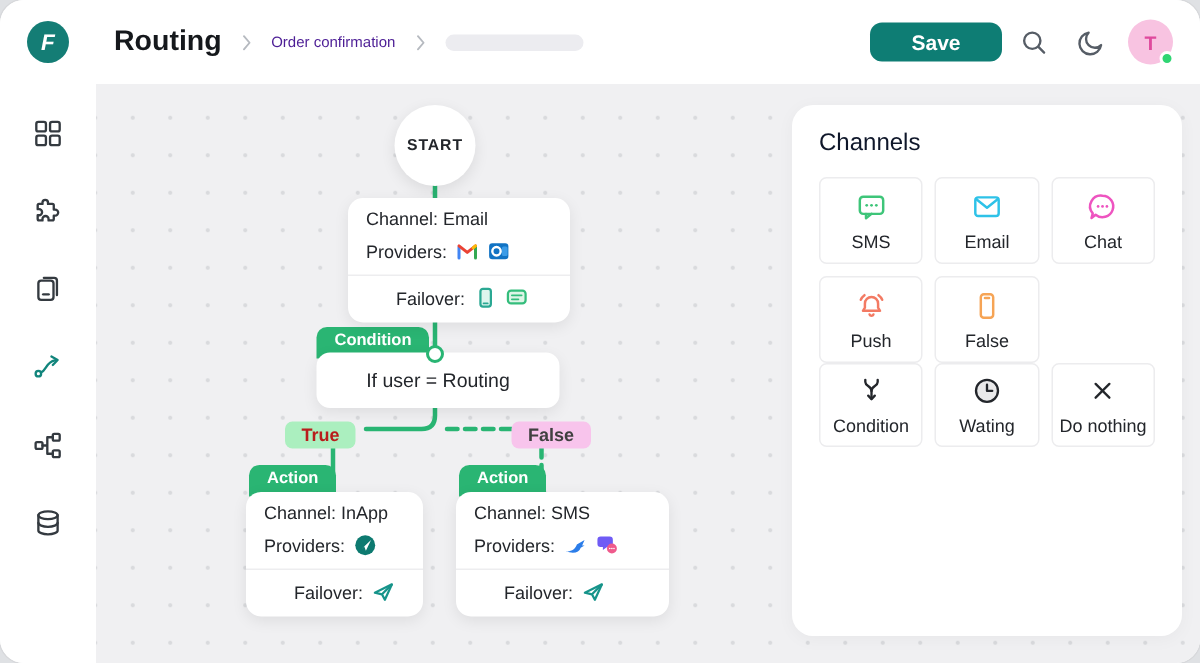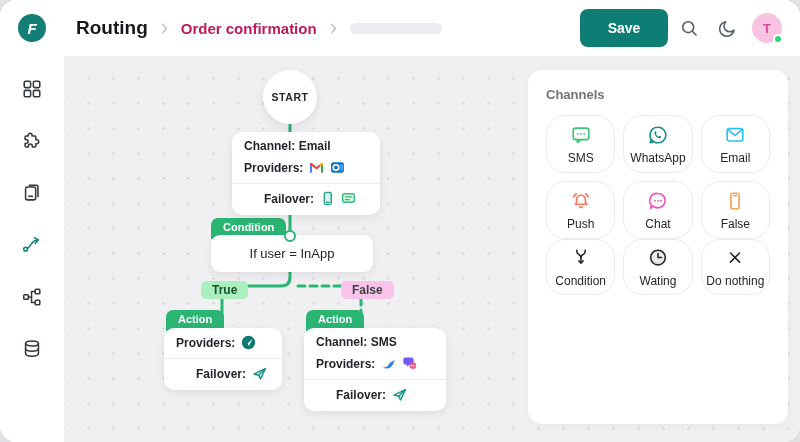--- a/index.html
+++ b/index.html
@@ -13,25 +13,25 @@
     position:absolute; top:0; left:0; right:0; height:56px; background:#fff;
     display:flex; align-items:center; padding:0 18px; z-index:20;
   }
   .logo{
     width:28px; height:28px; border-radius:50%; background:#147d75; color:#fff;
     display:flex; align-items:center; justify-content:center;
     font-weight:700; font-style:italic; font-size:15px; flex:0 0 auto;
   }
   .crumbs{ display:flex; align-items:center; gap:9px; margin-left:30px; }
   .crumb-main{ font-size:19px; font-weight:700; color:#15181c; }
-  .crumb-sub{ font-size:15px; font-weight:700; color:#be185d; }
+  .crumb-sub{ font-size:10px; font-weight:400; color:#4c1d95; }
   .chev{ width:15px; height:15px; stroke:#b6bac0; stroke-width:2; fill:none; stroke-linecap:round; stroke-linejoin:round; }
   .skeleton{ width:92px; height:11px; border-radius:6px; background:#ececf0; }
   .save-btn{
-    margin-left:auto; width:88px; height:38px; border:none; border-radius:8px;
+    margin-left:auto; width:88px; height:26px; border:none; border-radius:8px;
     background:#0e7d74; color:#fff; font-size:14px; font-weight:600; cursor:pointer;
     font-family:inherit;
   }
   .icon-btn{ width:34px; height:34px; background:none; border:none; display:flex; align-items:center; justify-content:center; cursor:pointer; margin-left:4px; }
   .icon-btn svg{ width:21px; height:21px; stroke:#565d66; stroke-width:1.8; fill:none; stroke-linecap:round; stroke-linejoin:round; }
   .avatar{ position:relative; width:30px; height:30px; margin-left:8px; border-radius:50%; background:#f8c3e1;
     display:flex; align-items:center; justify-content:center; font-size:13px; font-weight:700; color:#df4a9d; cursor:pointer;}
   .status-dot{ position:absolute; right:-1px; bottom:-1px; width:10px; height:10px; border-radius:50%; background:#2fd573; border:2px solid #fff; }
 
   
@@ -53,21 +53,21 @@
     position:absolute; left:199px; top:14px; width:54px; height:54px; z-index:3;
     background:#fff; border-radius:50%; box-shadow:0 3px 10px rgba(0,0,0,.09);
     display:flex; align-items:center; justify-content:center;
     font-size:10.5px; font-weight:700; letter-spacing:.6px; color:#23262b; cursor:pointer;
   }
   .port{ position:absolute; left:220px; top:174px; width:12px; height:12px; border-radius:50%; background:#fff; border:2.5px solid #29b573; z-index:4; }
   .node-card{
     position:absolute; background:#fff; border-radius:10px; z-index:3;
     box-shadow:0 3px 10px rgba(0,0,0,.08); cursor:pointer;
   }
-  .node-row{ display:flex; align-items:center; gap:6px; padding:7px 12px 0 12px; font-size:12px; font-weight:700; color:#23262b; }
+  .node-row{ display:flex; align-items:center; gap:6px; padding:7px 12px 0 12px; font-size:12px; font-weight:400; color:#23262b; }
   .node-row.last{ padding-bottom:9px;padding-left:32px; }
   .node-div{ height:1px; background:#ededef; margin-top:8px; }
   .node-row .mini{ display:inline-flex; }
   .email-card{ left:168px; top:76px; width:148px; }
   .inapp-card{ left:100px; top:272px; width:118px; }
   .sms-card{ left:240px; top:272px; width:142px; }
   .flow-tag{
     position:absolute; z-index:2; background:#2ab573; color:#fff; font-size:11px; font-weight:600;
     padding:3px 12px 6px 12px; border-radius:7px 7px 0 0; cursor:pointer;
   }
@@ -76,35 +76,35 @@
   .tag-sms{ left:242px; top:254px; }
   .cond-card{
     position:absolute; left:147px; top:179px; width:162px; height:37px; z-index:3;
     background:#fff; border-radius:9px; box-shadow:0 3px 10px rgba(0,0,0,.08);
     display:flex; align-items:center; justify-content:center;
     font-size:13px; font-weight:500; color:#23262b; cursor:pointer;
   }
   .branch-badge{
     position:absolute; z-index:3; font-size:12px; font-weight:700; padding:2px 11px; border-radius:5px;
   }
-  .true-badge{ left:137px; top:225px; background:#abefbf; color:#14532d; }
+  .true-badge{ left:126px; top:225px; background:#abefbf; color:#b91c1c; }
   .false-badge{ left:277px; top:225px; background:#f8c4ec; color:#404040; }
 
   
   .mini svg{ width:15px; height:15px; }
 
   
   .panel{
     position:absolute; right:12px; top:14px; width:260px; height:354px; z-index:5;
     background:#fff; border-radius:14px; padding:17px 18px; box-shadow:0 2px 12px rgba(0,0,0,.04);
   }
-  .panel h2{ font-size:13px; font-weight:700; color:#737373; margin-bottom:13px; }
+  .panel h2{ font-size:16px; font-weight:400; color:#0f172a; margin-bottom:13px; }
   .panel .grid{ display:grid; grid-template-columns:repeat(3,1fr); gap:8px; }
   .pal-card{
-    height:58px; background:#fff; border:1px solid #ececee; border-radius:19px;
+    height:58px; background:#fff; border:1px solid #ececee; border-radius:5px;
     display:flex; flex-direction:column; align-items:center; justify-content:center; gap:5px; cursor:grab;
   }
   .pal-card span{ font-size:12px; font-weight:500; color:#23262b; }
   .pal-card svg{ width:22px; height:22px; }
   .controls-title{ margin-top:17px; }
   .ctl-card{ height:56px; }
 </style>
 </head>
 <body>
 
@@ -236,28 +236,29 @@
             <svg viewBox="0 0 14 14">
                 <rect x="1.5" y="2.5" width="11" height="8" rx="2" fill="#def5e7" stroke="#34bd7c" stroke-width="1.4"></rect>
                 <line x1="4" y1="5.5" x2="10" y2="5.5" stroke="#34bd7c" stroke-width="1.2" stroke-linecap="round"></line>
                 <line x1="4" y1="8" x2="8" y2="8" stroke="#34bd7c" stroke-width="1.2" stroke-linecap="round"></line>
               </svg>
           </span>
         </div>
       </div>
 
       <div class="flow-tag cond-tag">Condition</div>
-      <div class="cond-card">If user = InApp</div>
+      <div class="cond-card">If user = Routing</div>
       <div class="port"></div>
 
       <div class="branch-badge true-badge">True</div>
       <div class="branch-badge false-badge">False</div>
 
       <div class="flow-tag tag-inapp">Action</div>
       <div class="node-card inapp-card">
+        <div class="node-row">Channel: InApp</div>
         <div class="node-row">
           <span>Providers:</span>
           <span class="mini">
             <svg viewBox="0 0 14 14">
                 <circle cx="7" cy="7" r="6.2" fill="#0d7a70"></circle>
                 <polygon points="4,10 10.6,3.8 7.4,10.4 6.4,7.8" fill="#fff"></polygon>
               </svg>
           </span>
         </div>
         <div class="node-div"></div>
@@ -311,50 +312,43 @@
             <svg viewBox="0 0 24 24" fill="none" stroke="#3ec579" stroke-width="1.8" stroke-linecap="round" stroke-linejoin="round">
               <rect x="3.5" y="4.5" width="17" height="12.5" rx="2.5"></rect>
                 <path d="M8 17v3.2L12 17"></path>
               <circle cx="8.5" cy="10.8" r="1" fill="#3ec579" stroke="none"></circle>
                 <circle cx="12" cy="10.8" r="1" fill="#3ec579" stroke="none"></circle>
                 <circle cx="15.5" cy="10.8" r="1" fill="#3ec579" stroke="none"></circle>
             </svg>
             <span>SMS</span>
           </div>
           <div class="pal-card">
-            <svg viewBox="0 0 24 24" fill="none" stroke="#148f82" stroke-width="1.7" stroke-linecap="round" stroke-linejoin="round">
-              <path d="M12 3.5a8.5 8.5 0 1 1-7.3 12.9L3.5 20.5l4.2-1.1A8.5 8.5 0 0 1 12 3.5z"></path>
-              <path d="M9.2 7.8c-.6.1-1.2.9-1.1 1.9.2 2.6 2.9 5.3 5.4 5.8 1 .2 1.8-.4 1.9-1l.1-.7-2-.9-.9.9c-1.2-.5-2.5-1.8-3-3l.9-.9-.9-2.1z" fill="#148f82" stroke="none"></path>
-            </svg>
-            <span>WhatsApp</span>
-          </div>
-          <div class="pal-card">
             <svg viewBox="0 0 24 24" fill="none" stroke="#2ec2e8" stroke-width="1.8" stroke-linecap="round" stroke-linejoin="round">
               <rect x="3.5" y="5" width="17" height="13.5" rx="2"></rect>
                 <polyline points="4.5 6.5 12 12.5 19.5 6.5"></polyline>
             </svg>
             <span>Email</span>
+          </div>
+          <div class="pal-card">
+            <svg viewBox="0 0 24 24" fill="none" stroke="#ee54c0" stroke-width="1.8" stroke-linecap="round" stroke-linejoin="round">
+              <path d="M12 3.8a7.8 7.8 0 1 1-5 13.8L4 20l.9-3.4A7.8 7.8 0 0 1 12 3.8z"></path>
+              <circle cx="8.8" cy="11.6" r="1" fill="#ee54c0" stroke="none"></circle>
+                <circle cx="12" cy="11.6" r="1" fill="#ee54c0" stroke="none"></circle>
+                <circle cx="15.2" cy="11.6" r="1" fill="#ee54c0" stroke="none"></circle>
+            </svg>
+            <span>Chat</span>
           </div>
           <div class="pal-card">
             <svg viewBox="0 0 24 24" fill="none" stroke="#f37a63" stroke-width="1.8" stroke-linecap="round" stroke-linejoin="round">
               <path d="M12 5.5a4.8 4.8 0 0 1 4.8 4.8v2.9l1.4 2.3H5.8l1.4-2.3v-2.9A4.8 4.8 0 0 1 12 5.5z"></path>
               <path d="M10.6 18.2a1.5 1.5 0 0 0 2.8 0"></path>
               <path d="M4.2 7.5A8 8 0 0 1 6.9 4.1"></path>
                 <path d="M19.8 7.5a8 8 0 0 0-2.7-3.4"></path>
             </svg>
             <span>Push</span>
-          </div>
-          <div class="pal-card">
-            <svg viewBox="0 0 24 24" fill="none" stroke="#ee54c0" stroke-width="1.8" stroke-linecap="round" stroke-linejoin="round">
-              <path d="M12 3.8a7.8 7.8 0 1 1-5 13.8L4 20l.9-3.4A7.8 7.8 0 0 1 12 3.8z"></path>
-              <circle cx="8.8" cy="11.6" r="1" fill="#ee54c0" stroke="none"></circle>
-                <circle cx="12" cy="11.6" r="1" fill="#ee54c0" stroke="none"></circle>
-                <circle cx="15.2" cy="11.6" r="1" fill="#ee54c0" stroke="none"></circle>
-            </svg>
-            <span>Chat</span>
           </div>
           <div class="pal-card">
             <svg viewBox="0 0 24 24" fill="none" stroke="#f6a455" stroke-width="1.8" stroke-linecap="round" stroke-linejoin="round">
               <rect x="7.5" y="3.5" width="9" height="17" rx="2.2"></rect>
                 <line x1="10.5" y1="6.2" x2="13.5" y2="6.2"></line>
             </svg>
             <span>False</span>
           </div>
         </div>
 

